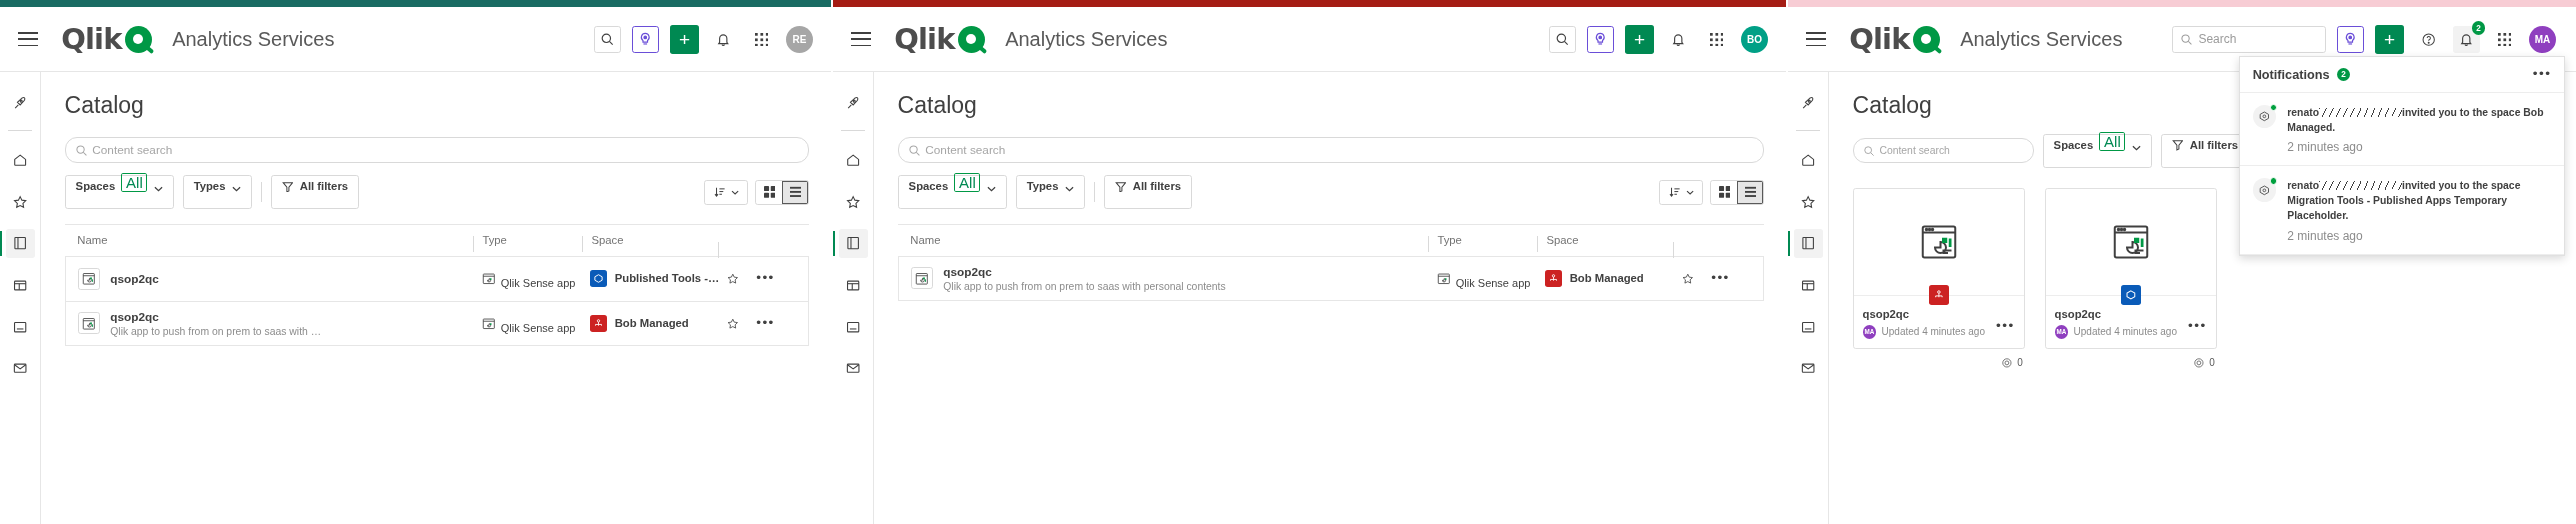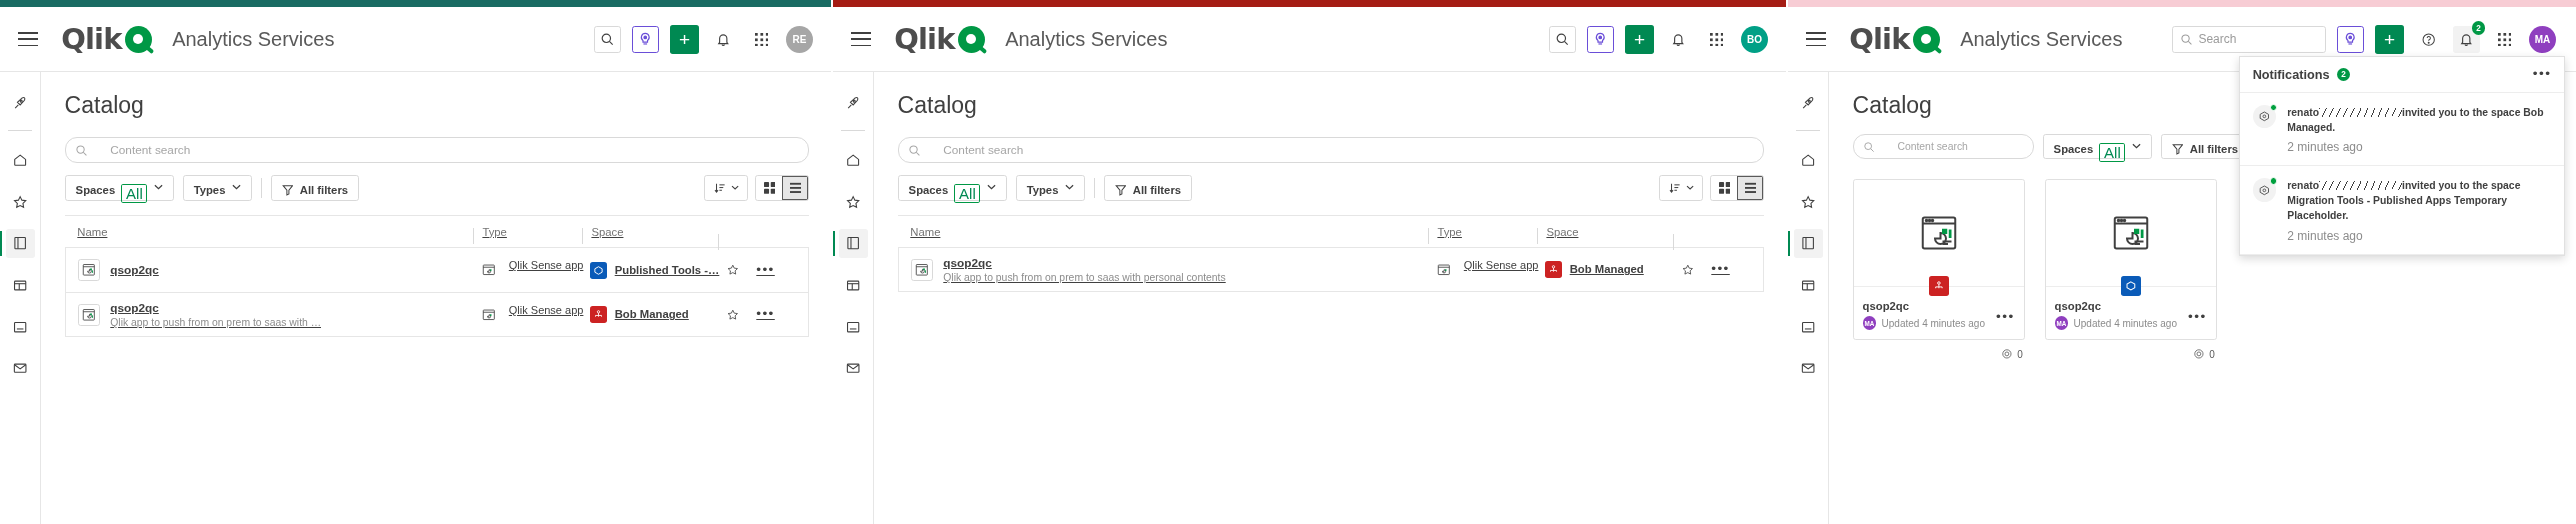--- a/index.html
+++ b/index.html
@@ -60,46 +60,46 @@
   .rail-item.sel::before { content:""; position:absolute; left:-6.3px; top:1.8px; width:2.7px; height:25.4px; background:#008952; }
   .rail-div { width:23.6px; height:0.9px; background:#d9d9d9; margin:0 0 14.5px 0; }
 
   
   .content { flex:1; padding:20px 23.6px 0 23.6px; min-width:0; }
   .page-title { font-size:23px; color:#404040; font-weight:400; margin-bottom:18px; }
   .content.c3 .page-title { margin-bottom:14.5px; }
 
   .search-field {
     height:25.4px; border:0.9px solid #d9d9d9; border-radius:12px; display:flex; align-items:center;
-    gap:23px; padding:0 9px; color:#a6a6a6; font-size:11.8px; margin-bottom:12.7px;
+    gap:5px; padding:0 9px; color:#a6a6a6; font-size:11.8px; margin-bottom:12.7px;
   }
   .toolbar { display:flex; align-items:center; gap:9px; margin-bottom:14.5px; }
   .pill {
-    height:25.4px; border:0.9px solid #d9d9d9; border-radius:2.7px; display:flex; align-items:flex-start;
-    gap:6.3px; padding:8px 10px; font-size:11.3px; color:#404040; font-weight:bold; cursor:pointer; background:#fff;
+    height:25.4px; border:0.9px solid #d9d9d9; border-radius:2.7px; display:flex; align-items:flex-end;
+    gap:6.3px; padding:16px 10px; font-size:11.3px; color:#404040; font-weight:bold; cursor:pointer; background:#fff;
   }
   .pill .all-chip { border:0.9px solid #009845; color:#008952; border-radius:1.8px; font-size:15px; padding:0px 3.6px; font-weight:normal;}
   .vdiv { width:0.9px; height:20px; background:#d9d9d9; }
   .toolbar-right { margin-left:auto; display:flex; align-items:center; gap:7.3px; }
   .sortbtn { height:25.4px; border:0.9px solid #d9d9d9; border-radius:2.7px; display:flex; align-items:center; gap:5.4px; padding:0 8.2px; cursor:pointer;}
   .viewgrp { display:flex; height:25.4px; border:0.9px solid #d9d9d9; border-radius:2.7px; overflow:hidden;}
   .viewgrp div { width:26px; display:flex; align-items:center; justify-content:center; cursor:pointer; }
   .viewgrp div.on { background:#e6e6e6; border:0.9px solid #595959;}
 
   
-  .tbl { border-top:0.9px solid #e6e6e6; margin-top:1.8px;text-decoration:underline; }
+  .tbl { border-top:0.9px solid #e6e6e6; margin-top:1.8px; }
   .tbl-head { display:flex; height:31px; align-items:center; font-size:11.3px; color:#737373; }
   .tbl-head .cell { position:relative; }
   .tbl-head .cell + .cell::before { content:""; position:absolute; left:-9px; top:1.8px; height:16.3px; width:0.9px; background:#d9d9d9; }
   .row {
     display:flex; align-items:center; height:45px; border:0.9px solid #e6e6e6; border-bottom:none; background:#fff;
   }
   .row:last-child { border-bottom:0.9px solid #e6e6e6; }
   .c-name { flex:1; display:flex; align-items:center; gap:10px; padding-left:12.7px; min-width:0;}
-  .c-type { width:109px; display:flex; align-items:flex-start; gap:12px; }
+  .c-type { width:109px; display:flex; align-items:flex-end; gap:4px; }
   .c-space { width:136px; display:flex; align-items:center; gap:7.3px; }
   .c-act { width:82px; display:flex; align-items:center; gap:16.3px; justify-content:flex-start; }
   .nm { font-size:11.8px; color:#404040; font-weight:bold; }
   .desc { font-size:10.4px; color:#8c8c8c; white-space:nowrap; overflow:hidden; text-overflow:ellipsis; }
   .sub2 { display:flex; flex-direction:column; gap:1.8px; min-width:0;}
   .type-txt { font-size:11px; color:#404040; line-height:1.15; }
   .space-txt { font-size:11.3px; color:#404040; font-weight:bold; line-height:1.15;}
   .sq { width:17px; height:17px; border-radius:2.7px; display:flex; align-items:center; justify-content:center; flex:0 0 17px;}
   .appicon { width:22px; height:22px; border:0.9px solid #d9d9d9; border-radius:2.7px; display:flex; align-items:center; justify-content:center; flex:0 0 22px;}
   .dots { letter-spacing:1.4px; color:#404040; font-size:13.6px; cursor:pointer; line-height:0.5;}

